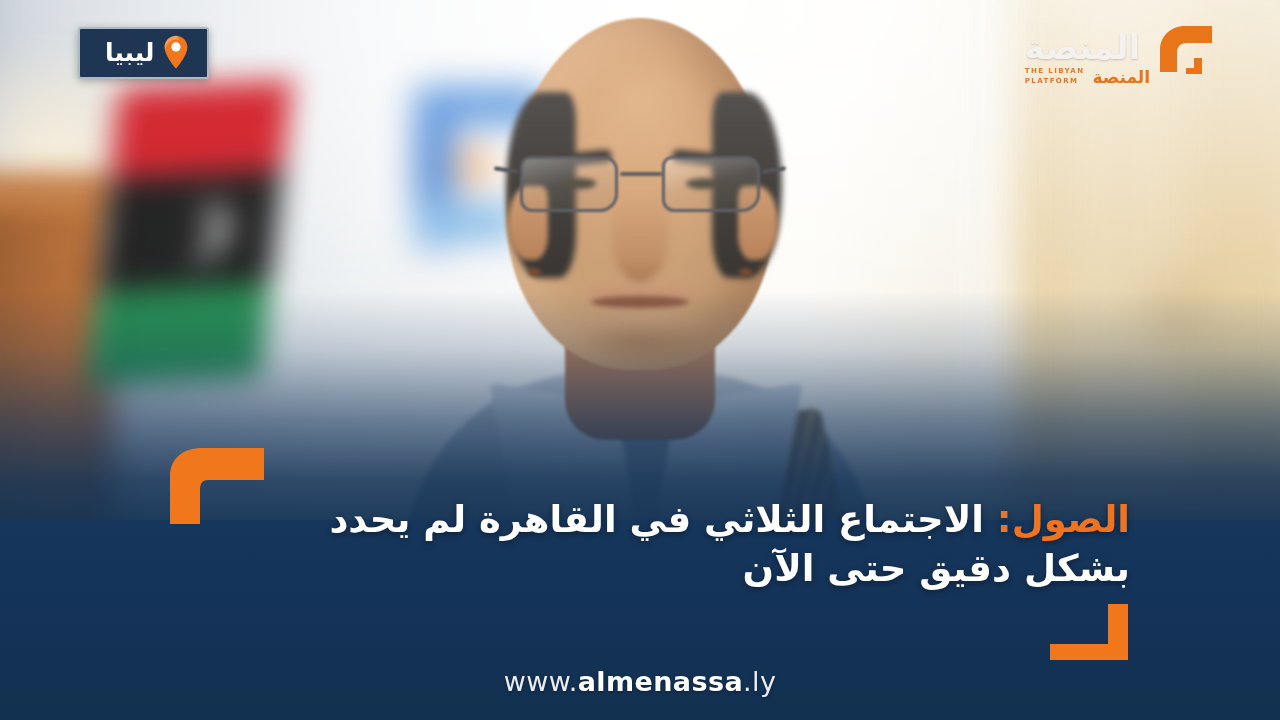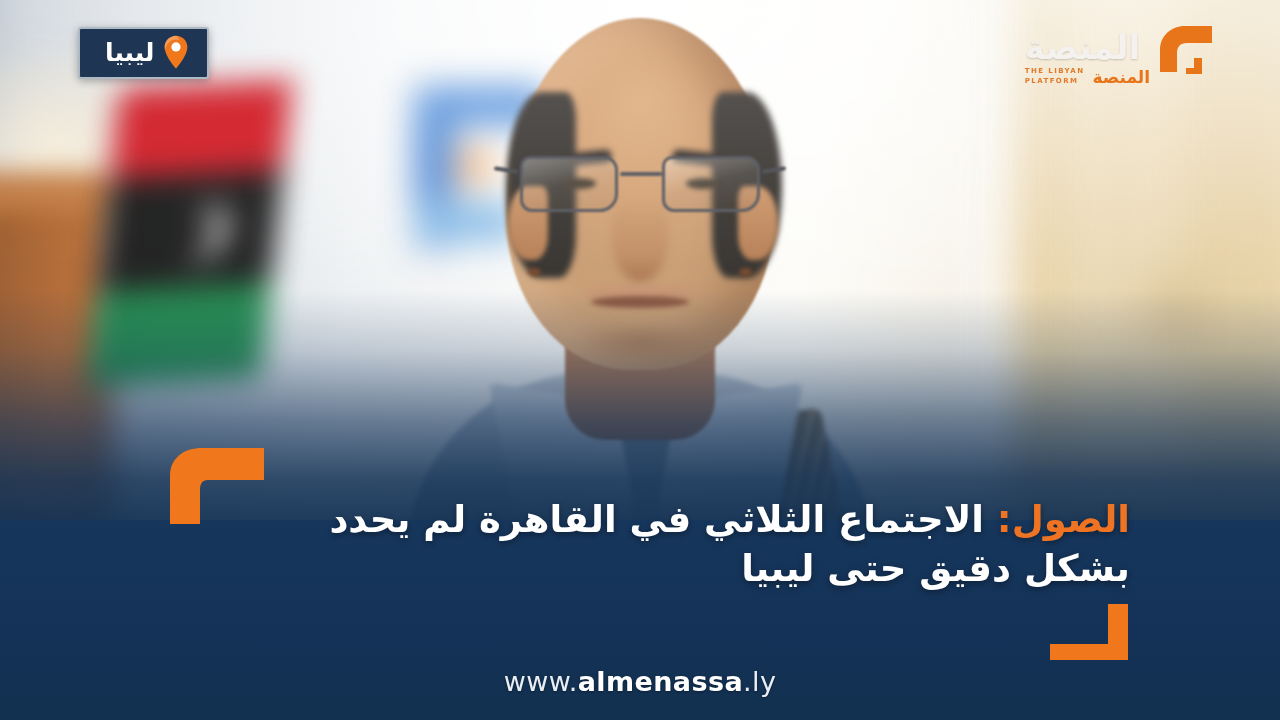--- a/index.html
+++ b/index.html
@@ -614,17 +614,17 @@
   </div>
 
   <svg class="bracket-tl" viewBox="0 0 98 78">
     <path d="M2 78 L2 30 C2 12 16 2 34 2 L96 2 L96 34 L40 34 C34 34 32 38 32 44 L32 78 Z" fill="#f0771c"></path>
   </svg>
 
   <svg class="bracket-br" viewBox="0 0 82 58">
     <path d="M60 0 L80 0 L80 56 L2 56 L2 40 L60 40 Z" fill="#f0771c"></path>
   </svg>
 
-  <h1 class="headline"><span class="who">الصول:</span> <span>الاجتماع الثلاثي في القاهرة لم يحدد بشكل دقيق حتى ليبيا</span></h1>
+  <h1 class="headline"><span class="who">الصول:</span> <span>الاجتماع الثلاثي في القاهرة لم يحدد بشكل دقيق حتى الآن</span></h1>
 
   <div class="site-url"><span class="thin">www.</span><b>almenassa</b><span class="thin">.ly</span></div>
 
 </div>
 
 </body></html>

